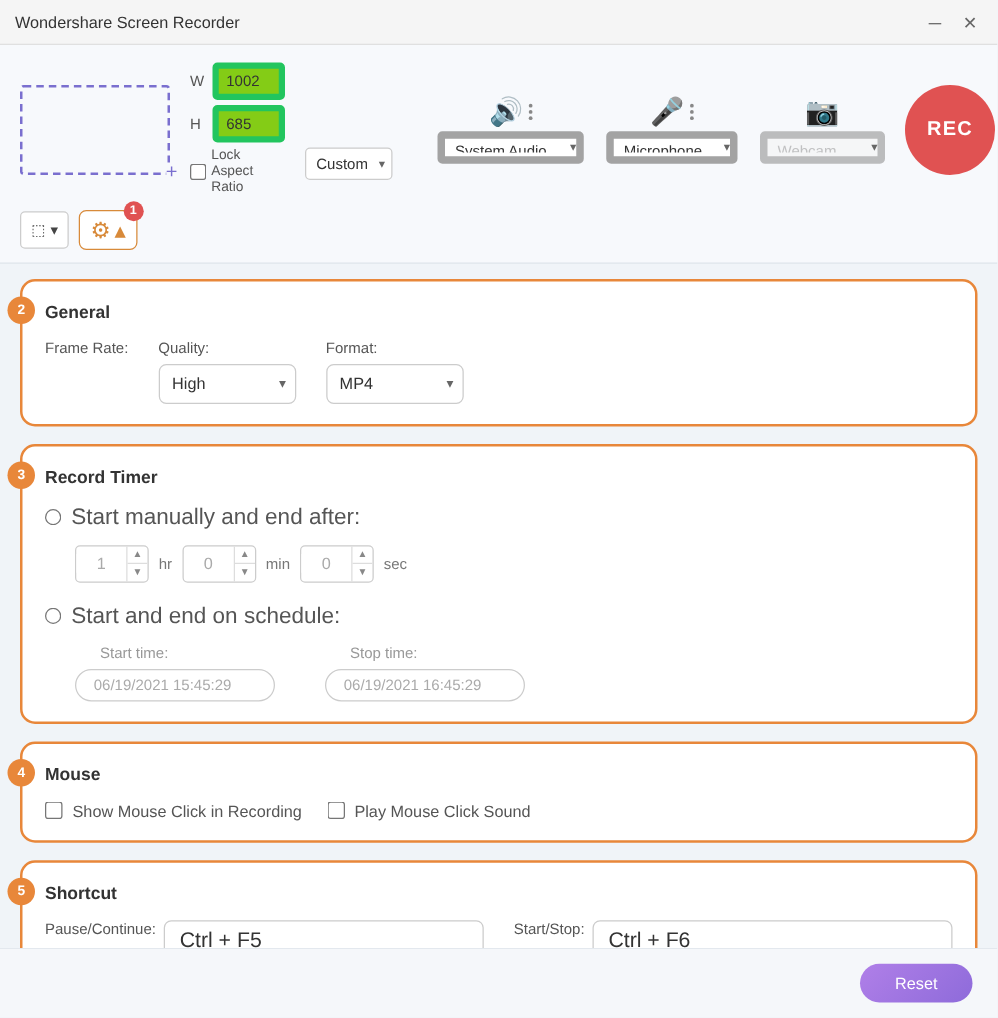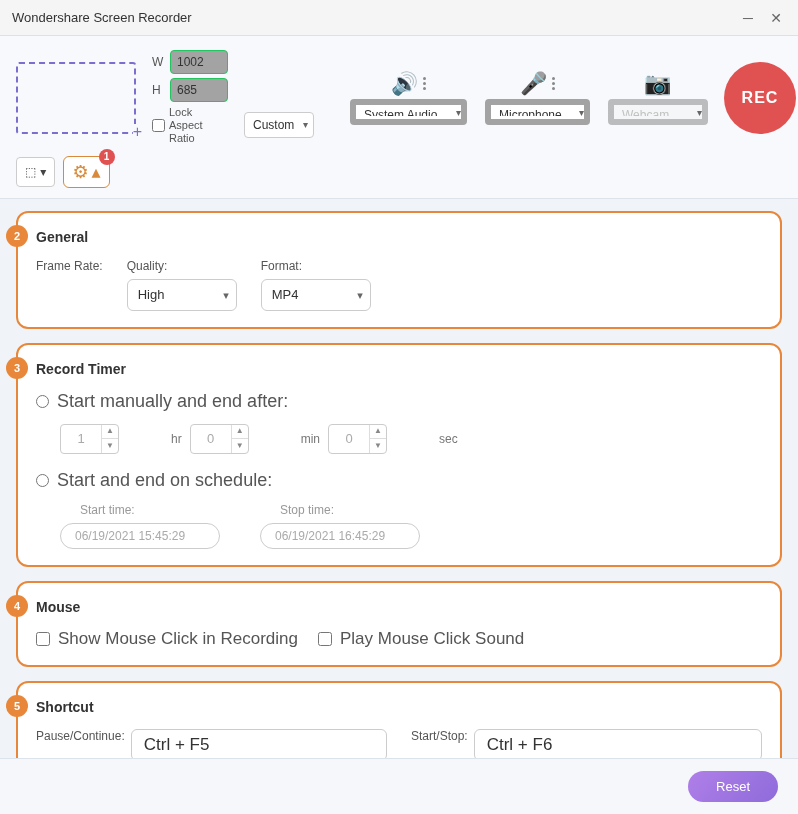--- a/index.html
+++ b/index.html
@@ -86,26 +86,26 @@
       gap: 4px;
     }
     .dim-label {
       font-size: 12px;
       color: #555;
       width: 14px;
     }
     .dim-input {
       width: 58px;
       height: 24px;
-      border: 1px solid #22c55e;
+      border: 5px solid #22c55e;
       border-radius: 4px;
       padding: 10px 6px;
       font-size: 12px;
       color: #333;
-      background: #a3a3a3;
+      background: #84cc16;
     }
     .custom-select-wrap {
       position: relative;
       display: inline-flex;
       align-items: center;
     }
     .custom-select {
       appearance: none;
       background: white;
       border: 1px solid #ccc;
@@ -394,21 +394,20 @@
       display: flex;
       align-items: center;
       justify-content: center;
     }
     .spinner-arrow:first-child {
       border-bottom: 1px solid #ddd;
     }
     .unit-label {
       font-size: 12px;
       color: #777;
-      margin-left: 44px;
     }
     .schedule-row {
       display: flex;
       gap: 40px;
       margin-left: 24px;
     }
     .schedule-col {
       display: flex;
       flex-direction: column;
       gap: 6px;
@@ -431,21 +430,21 @@
       display: flex;
       align-items: center;
       gap: 8px;
       margin-right: 20px;
     }
     .checkbox-row input[type=checkbox] {
       width: 14px;
       height: 14px;
     }
     .checkbox-label {
-      font-size: 17px;
+      font-size: 13px;
       color: #555;
     }
     .mouse-checkboxes {
       display: flex;
       align-items: center;
     }
     .shortcut-row {
       display: flex;
       gap: 24px;
     }

